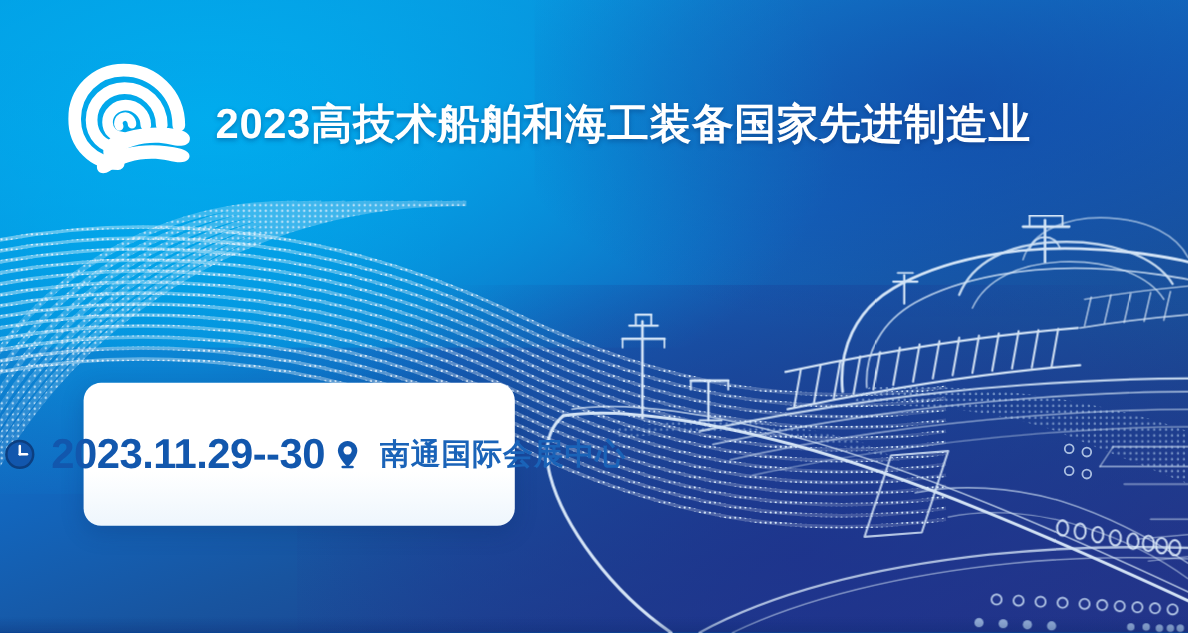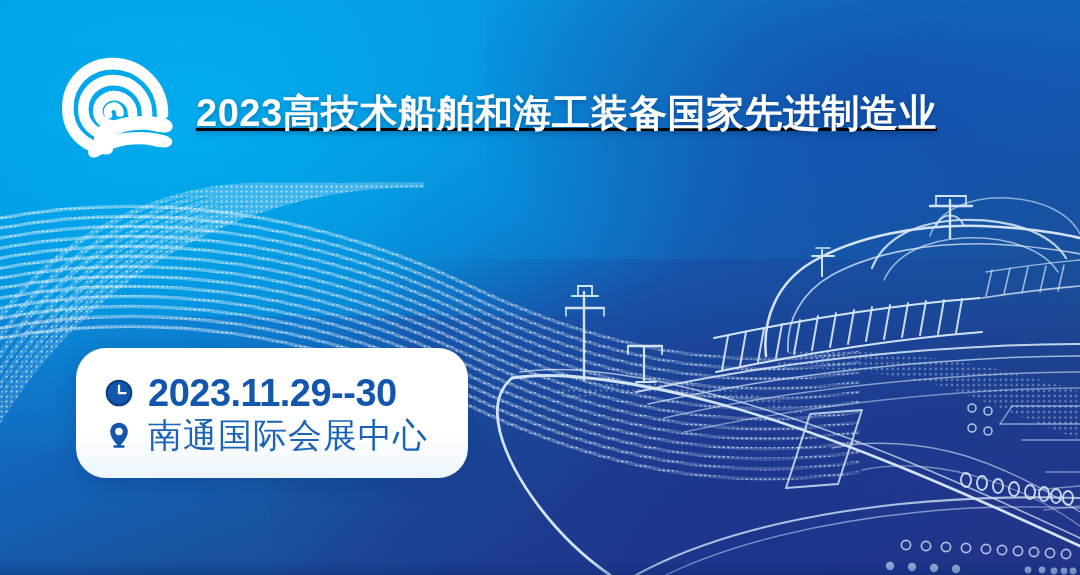--- a/index.html
+++ b/index.html
@@ -106,21 +106,20 @@
   .logo {
     width: 116px;
     height: 116px;
     flex: 0 0 116px;
   }
   .titles {
     display: flex;
     flex-direction: column;
     gap: 2px;
     padding-top: 2px;
-    text-decoration: underline;
   }
   .title-line {
     color: #ffffff;
     font-size: 38px;
     font-weight: bold;
     letter-spacing: 0.5px;
     line-height: 1.33;
     white-space: nowrap;
     text-shadow: 0 2px 5px rgba(6,38,96,0.38);
   }
@@ -129,24 +128,23 @@
   }
 
   
   .info-card {
     position: absolute;
     left: 76px;
     top: 348px;
     width: 392px;
     height: 130px;
     background: linear-gradient(to bottom, #ffffff 0%, #ffffff 62%, #eef6fd 100%);
-    border-radius: 30px;
+    border-radius: 16px;
     box-shadow: 0 6px 20px rgba(8,40,100,0.22);
     display: flex;
-    flex-direction: column;
     justify-content: center;
     padding: 0 0 0 28px;
     box-sizing: border-box;
     gap: 6px;
   }
   .info-row {
     display: flex;
     align-items: center;
     gap: 14px;
   }
@@ -161,22 +159,22 @@
   .info-date {
     color: #1257ad;
     font-size: 38px;
     font-weight: bold;
     letter-spacing: -0.5px;
     line-height: 1;
     white-space: nowrap;
   }
   .info-venue {
     color: #1a63b8;
-    font-size: 34px;
-    font-weight: 400;
+    font-size: 27px;
+    font-weight: 700;
     letter-spacing: 1px;
     line-height: 1;
     white-space: nowrap;
   }
 </style>
 </head>
 <body>
 
 <div id="banner">
 

